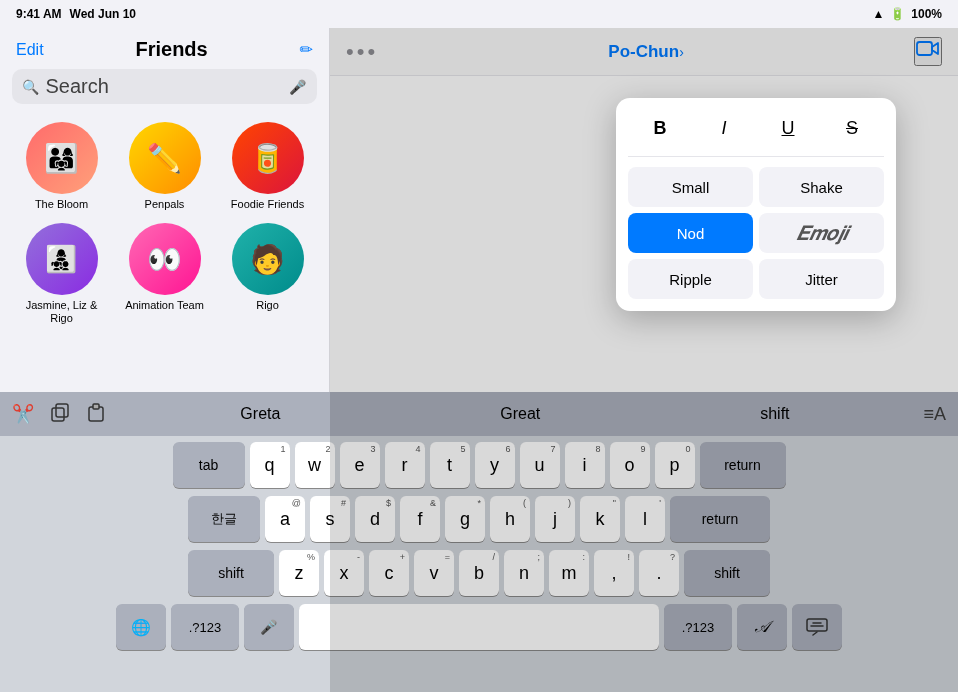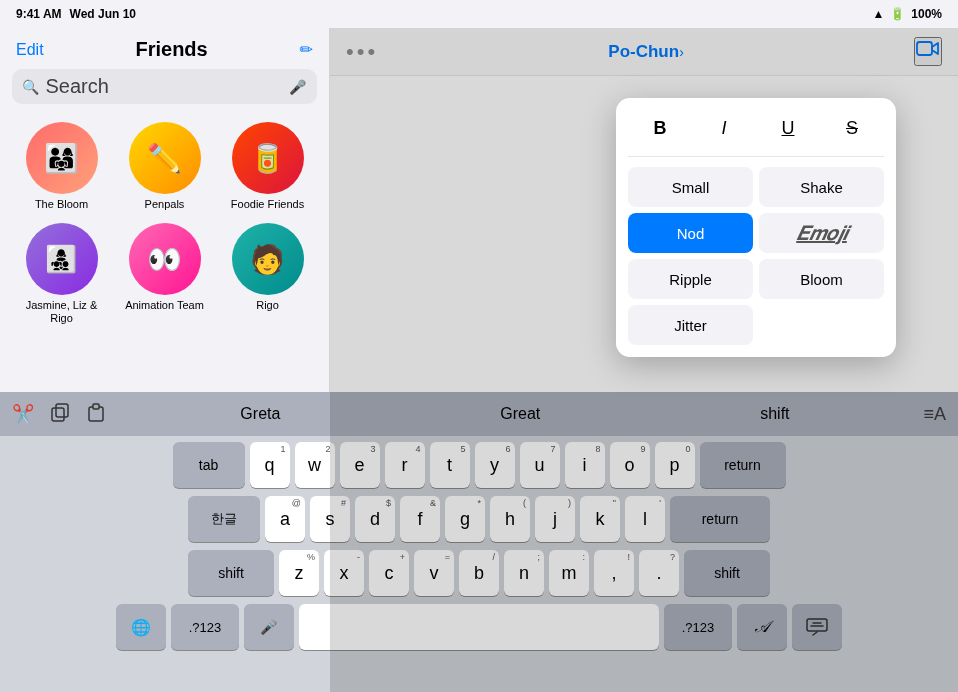--- a/index.html
+++ b/index.html
@@ -516,23 +516,22 @@
       <div class="format-icons-row">
         <button class="format-icon-btn bold">B</button>
         <button class="format-icon-btn italic">I</button>
         <button class="format-icon-btn underline">U</button>
         <button class="format-icon-btn strikethrough">S</button>
       </div>
       <div class="format-grid">
         <button class="format-option">Small</button>
         <button class="format-option">Shake</button>
         <button class="format-option active">Nod</button>
-        <button class="format-option" style="font-style:italic;font-size:20px;letter-spacing:-1px;color:#555;background:#f2f2f7;text-decoration:underline;">𝑬𝒎𝒐𝒋𝒊</button>
+        <button class="format-option" style="font-style:italic;font-size:20px;letter-spacing:-1px;color:#555;background:#f2f2f7;">𝑬𝒎𝒐𝒋𝒊</button>
         <button class="format-option">Ripple</button>
-        <button class="format-option">Bloom</button>
         <button class="format-option">Jitter</button>
       </div>
     </div>
   </div>
 </div>
 
 <div class="keyboard-area">
   <div class="keyboard-toolbar">
     <div class="kb-toolbar-left">
       <button class="kb-icon-btn">✂️</button>

